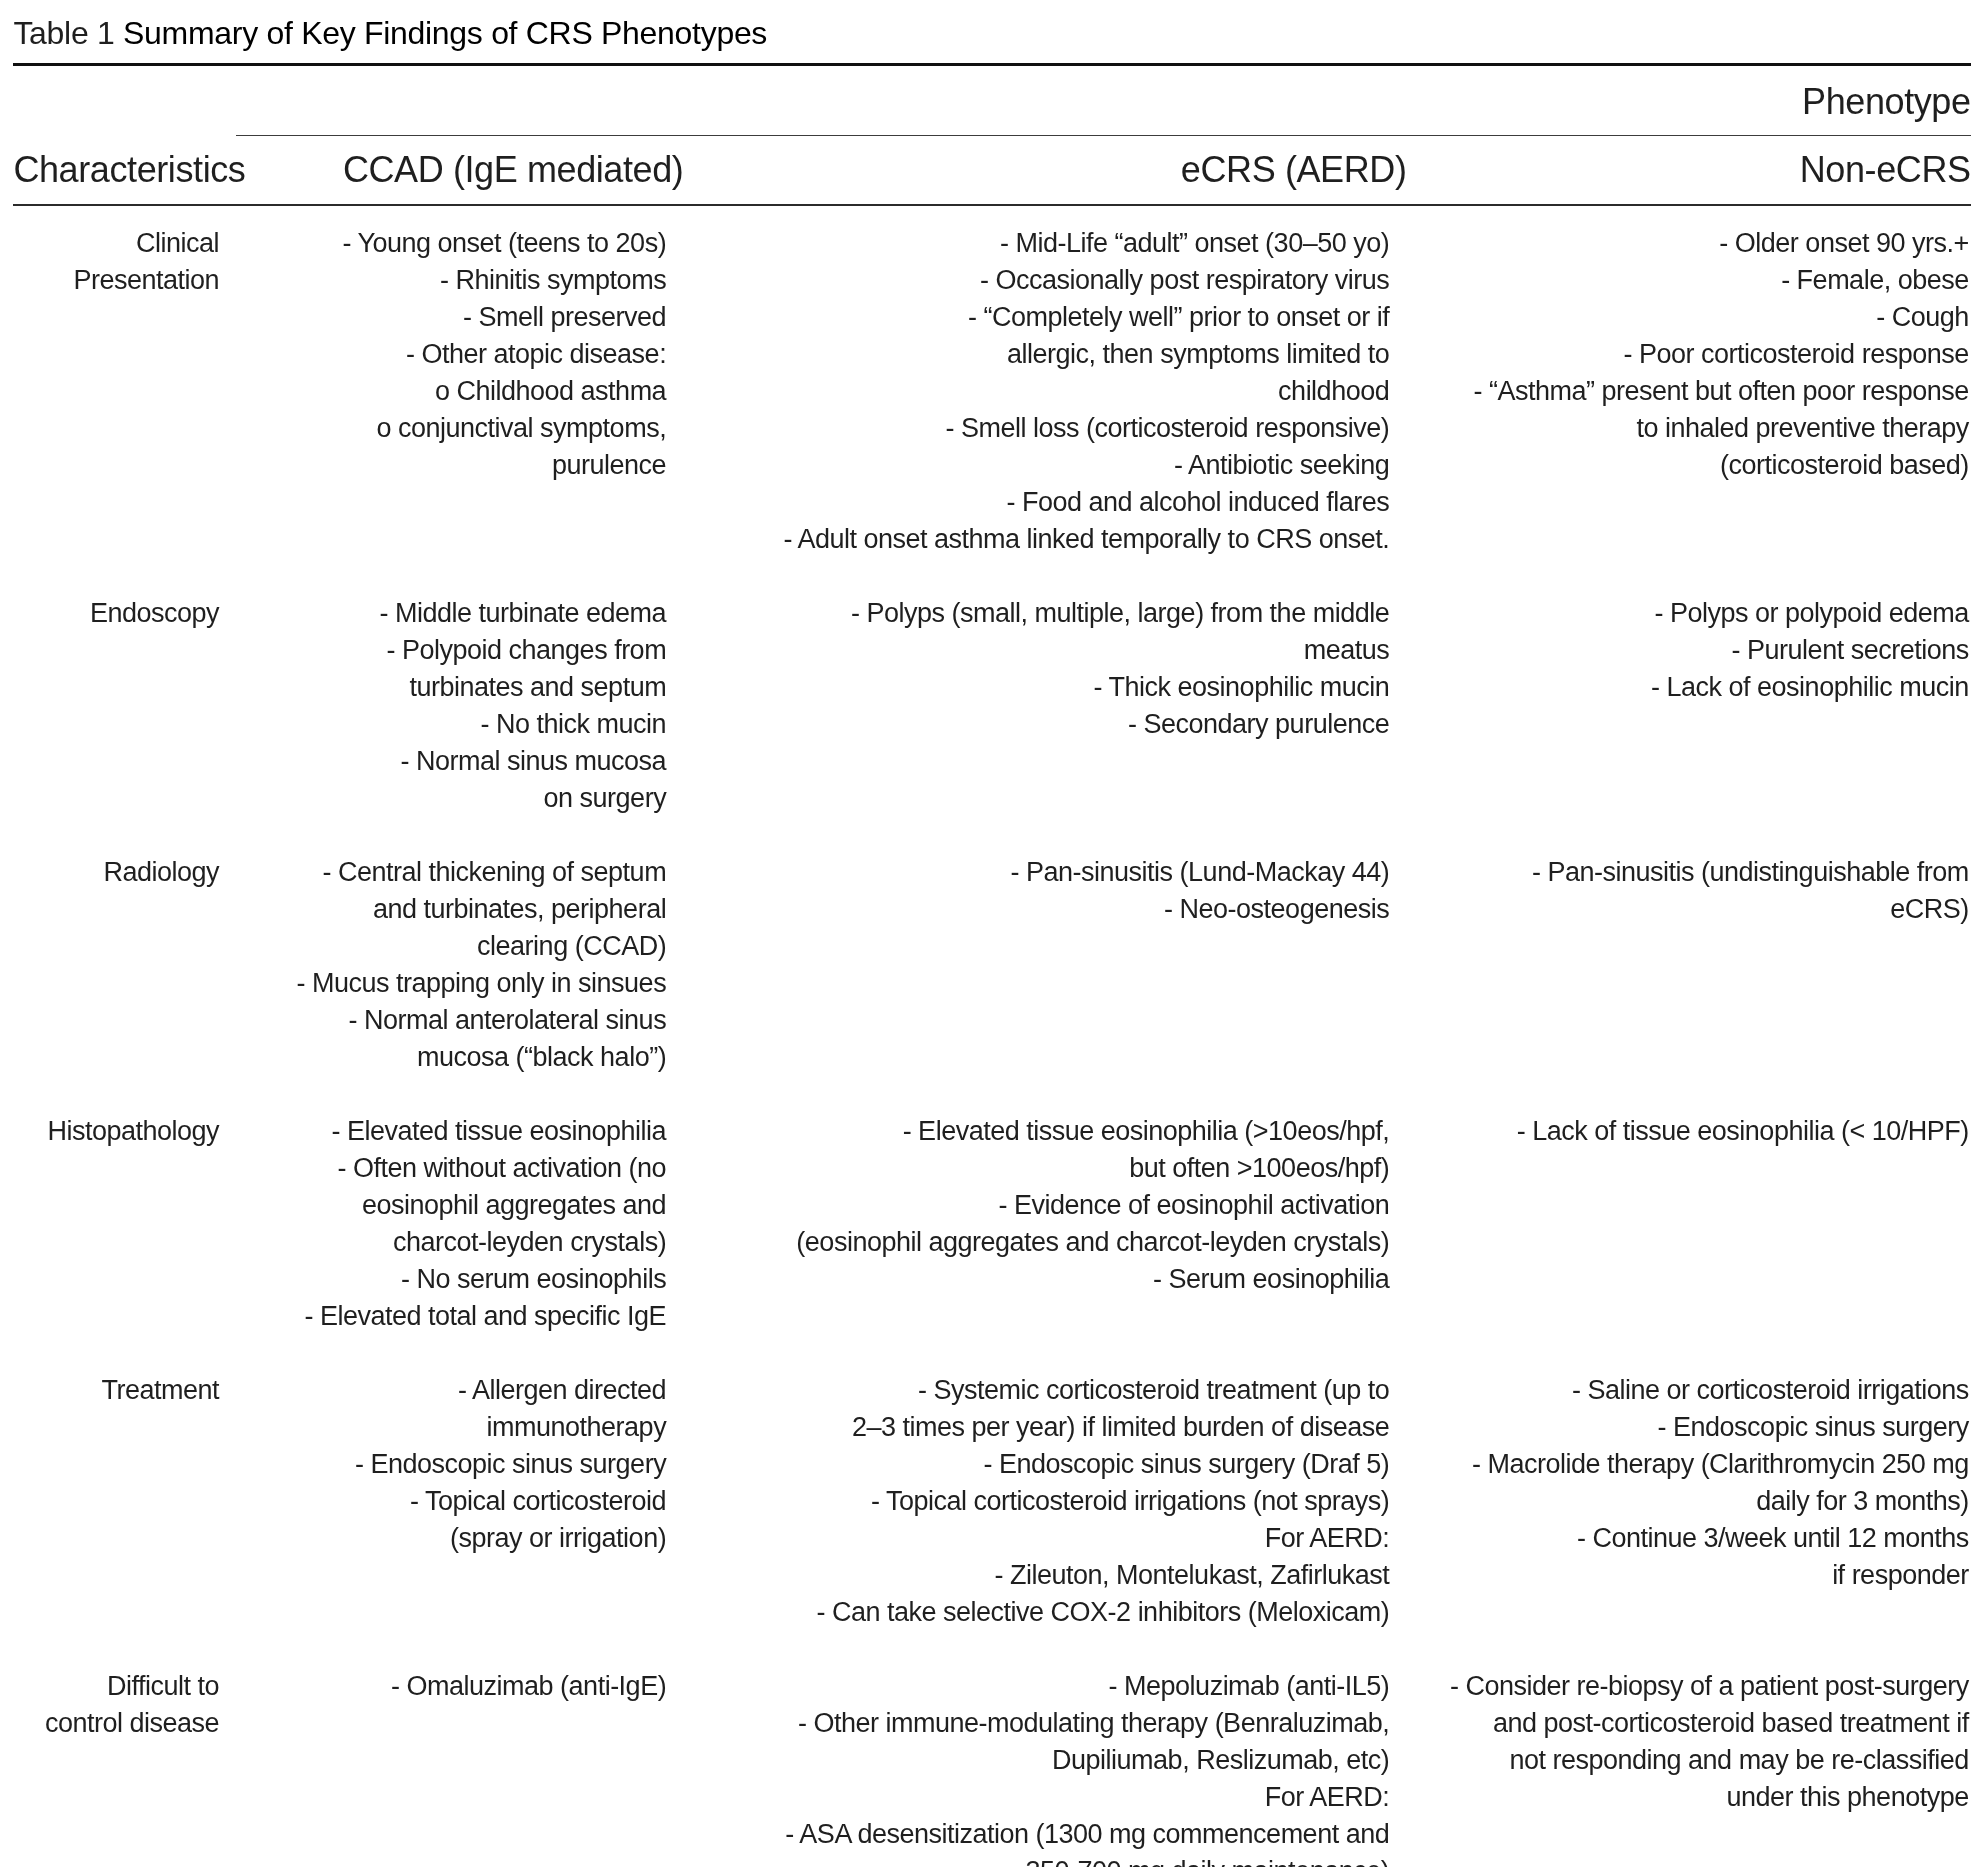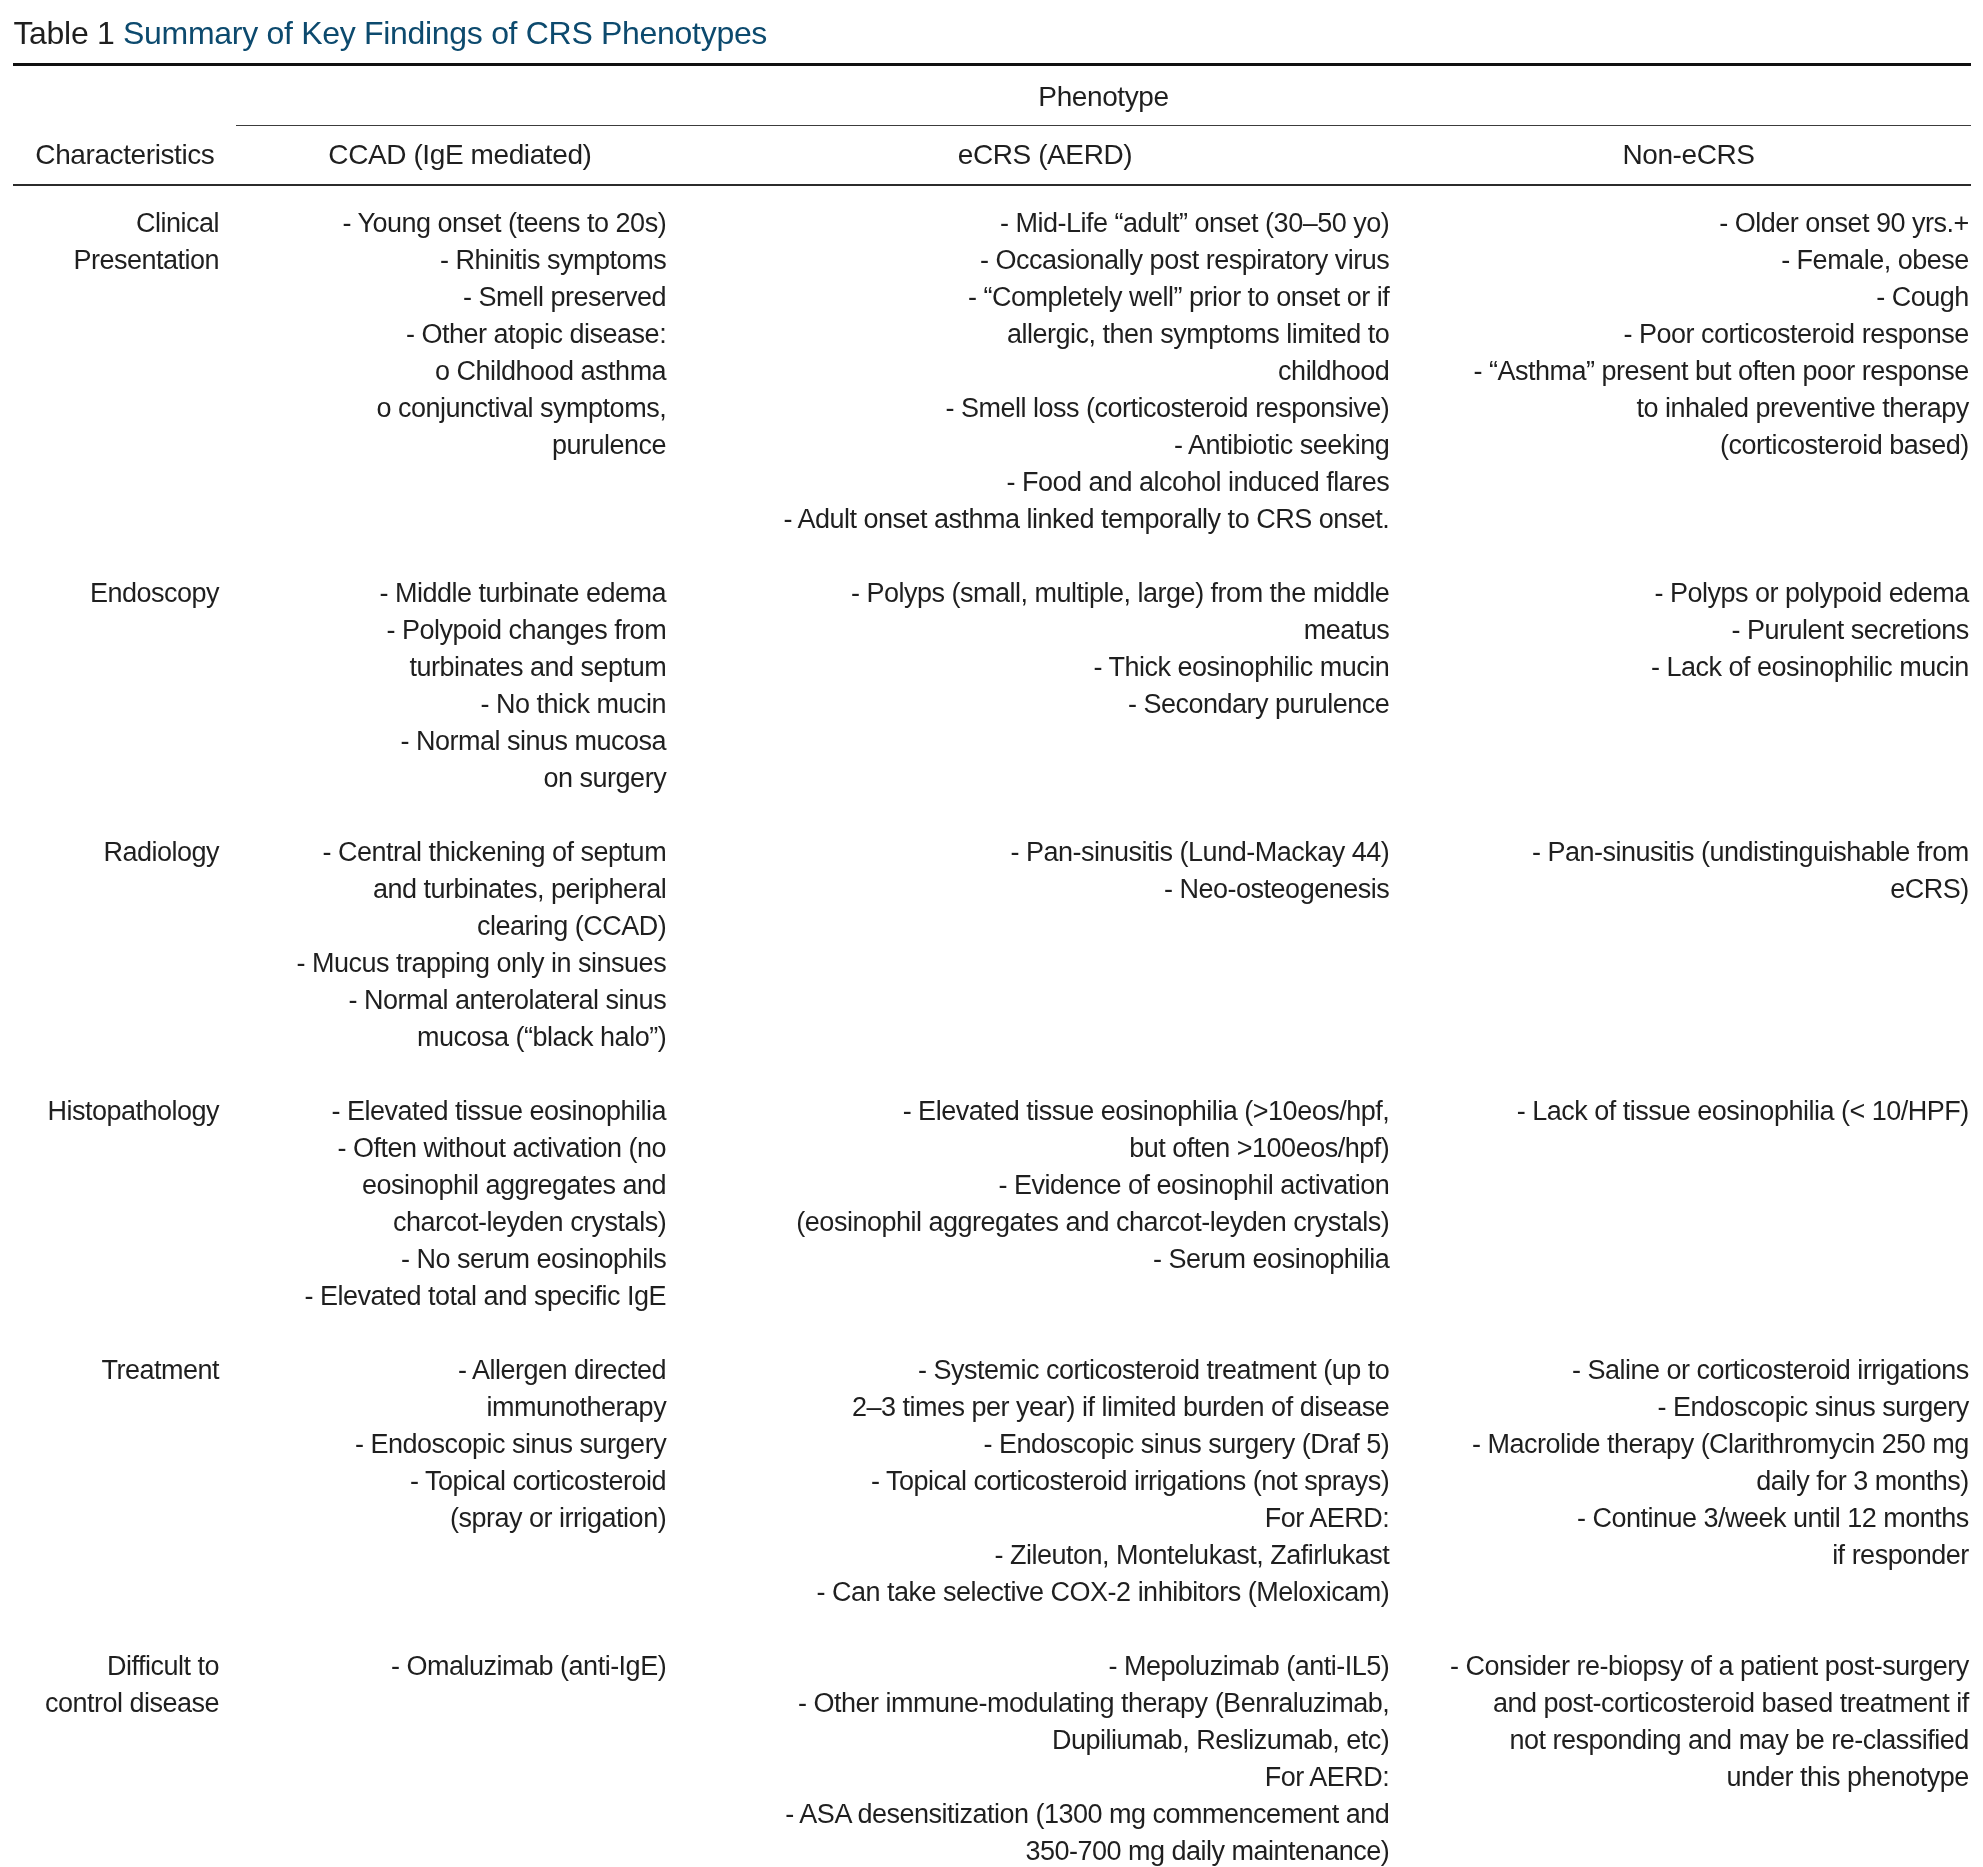--- a/index.html
+++ b/index.html
@@ -17,34 +17,34 @@
     -webkit-font-smoothing: antialiased;
   }
   .titlebar {
     font-size: 32px;
     line-height: 40px;
     padding-bottom: 9.6px;
     border-bottom: 3.8px solid #101010;
     letter-spacing: -0.3px;
   }
   .titlebar .tbold { font-weight: 400; }
-  .titlebar .tcap { font-weight: 400; color: #0c4a6e; }
+  .titlebar .tcap { font-weight: 400; color: #000000; }
   table.crs {
     width: 100%;
     border-collapse: collapse;
     table-layout: fixed;
   }
   col.c-char { width: 223px; }
   col.c-ccad { width: 447px; }
   col.c-ecrs { width: 723px; }
   col.c-non  { width: 564px; }
   thead td, thead th {
-    text-align: center;
+    text-align: right;
     font-weight: 400;
-    font-size: 28px;
+    font-size: 36px;
     letter-spacing: -0.4px;
     vertical-align: bottom;
     padding: 0;
   }
   tr.group-row td.group-cell {
     padding: 15.4px 0 11.5px 0;
     border-bottom: 1.9px solid #3c3c3c;
   }
   tr.group-row td.corner-cell { border-bottom: none; }
   tr.colhead-row th {

